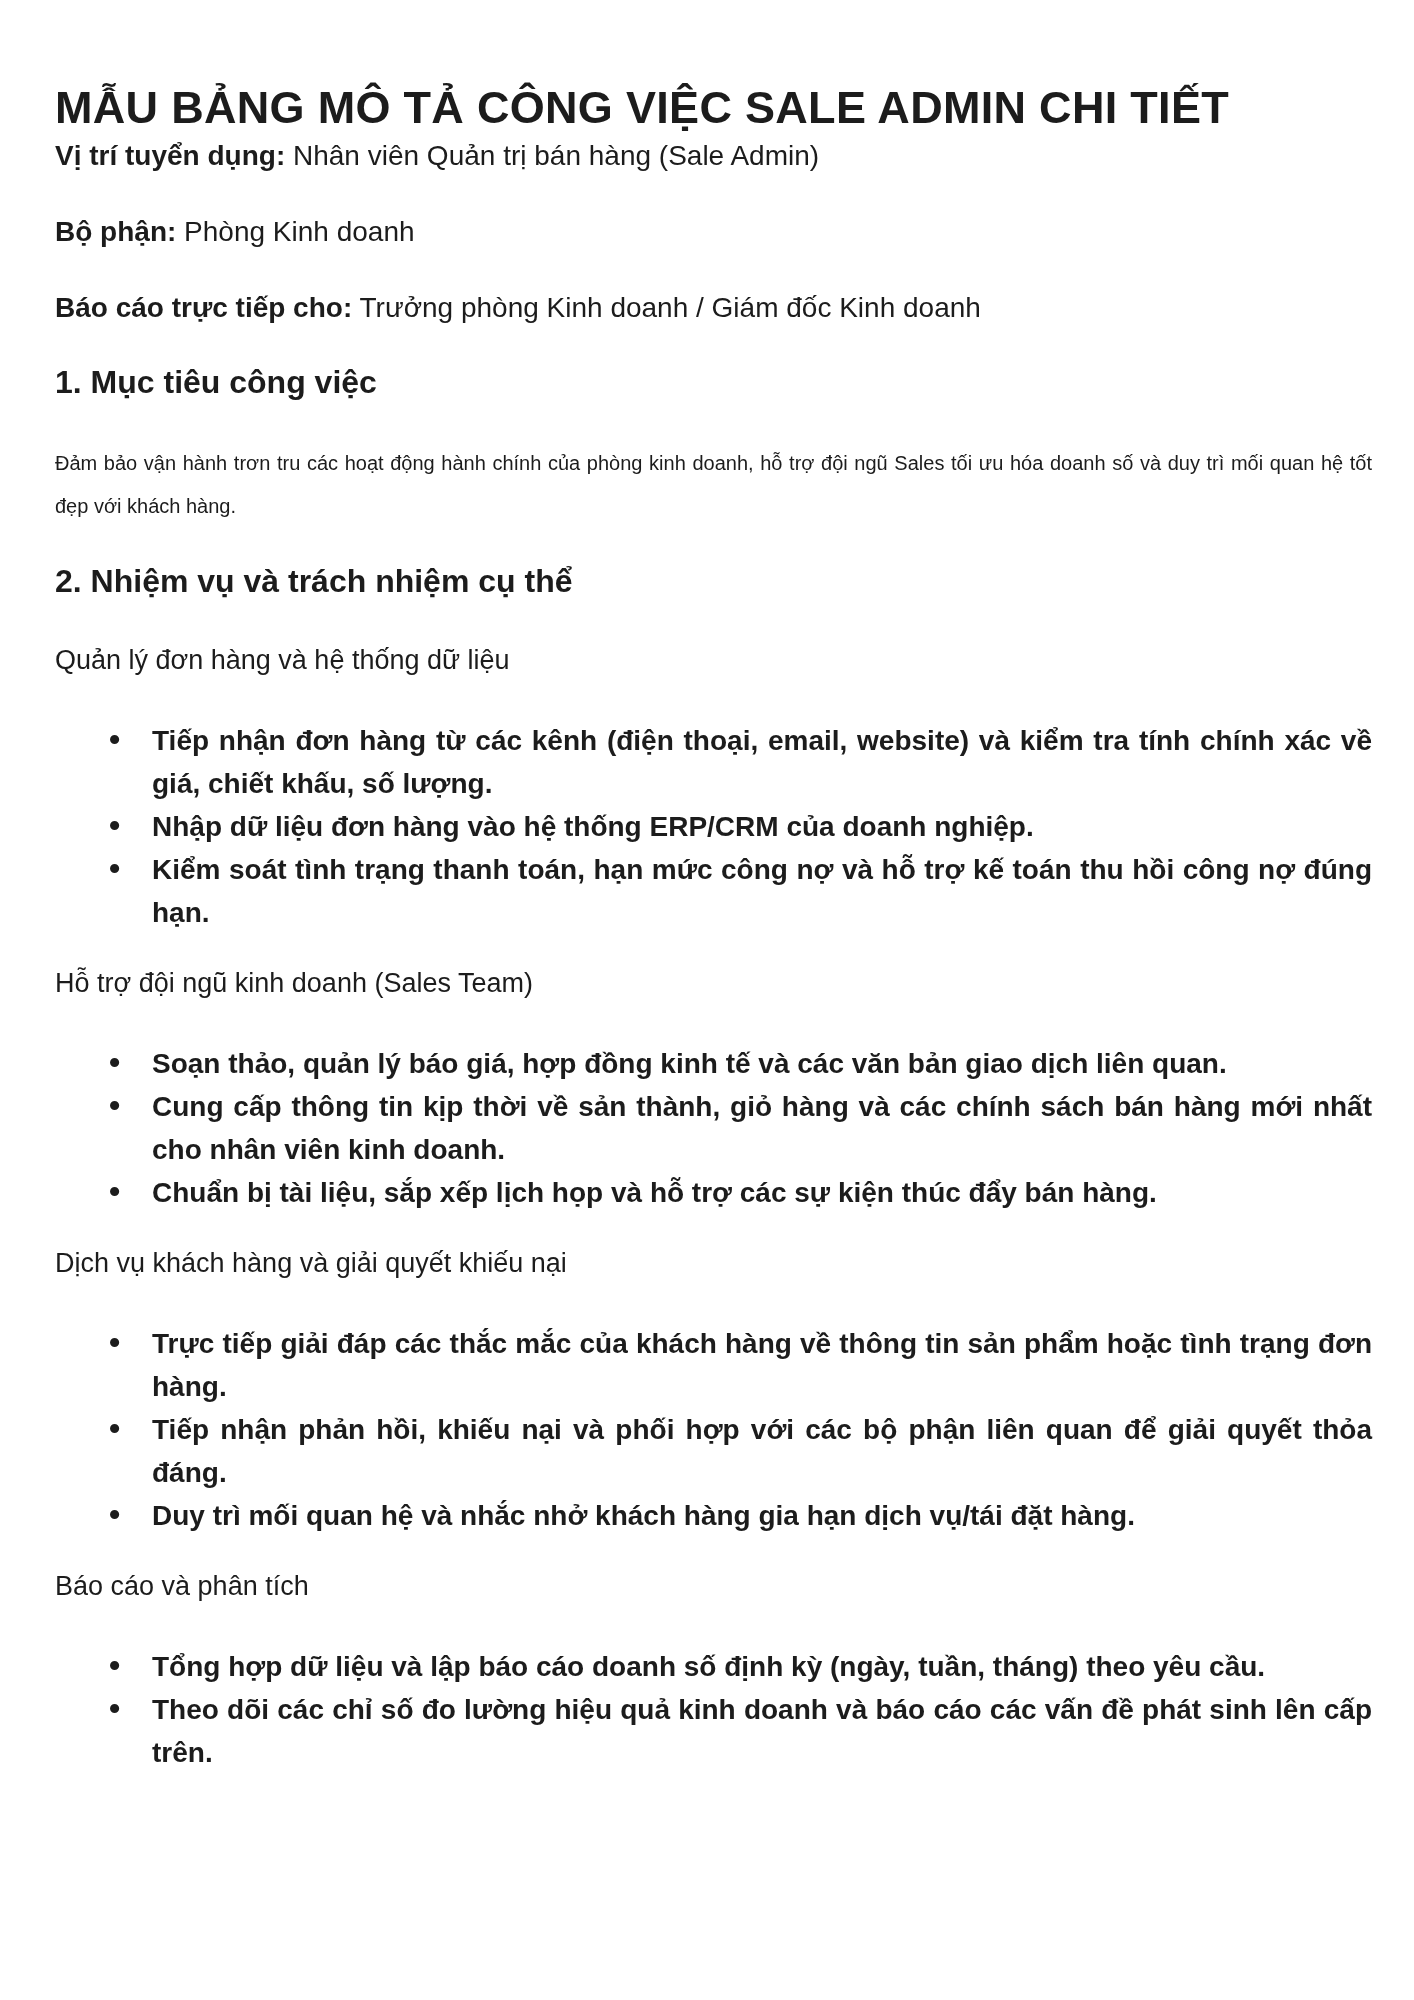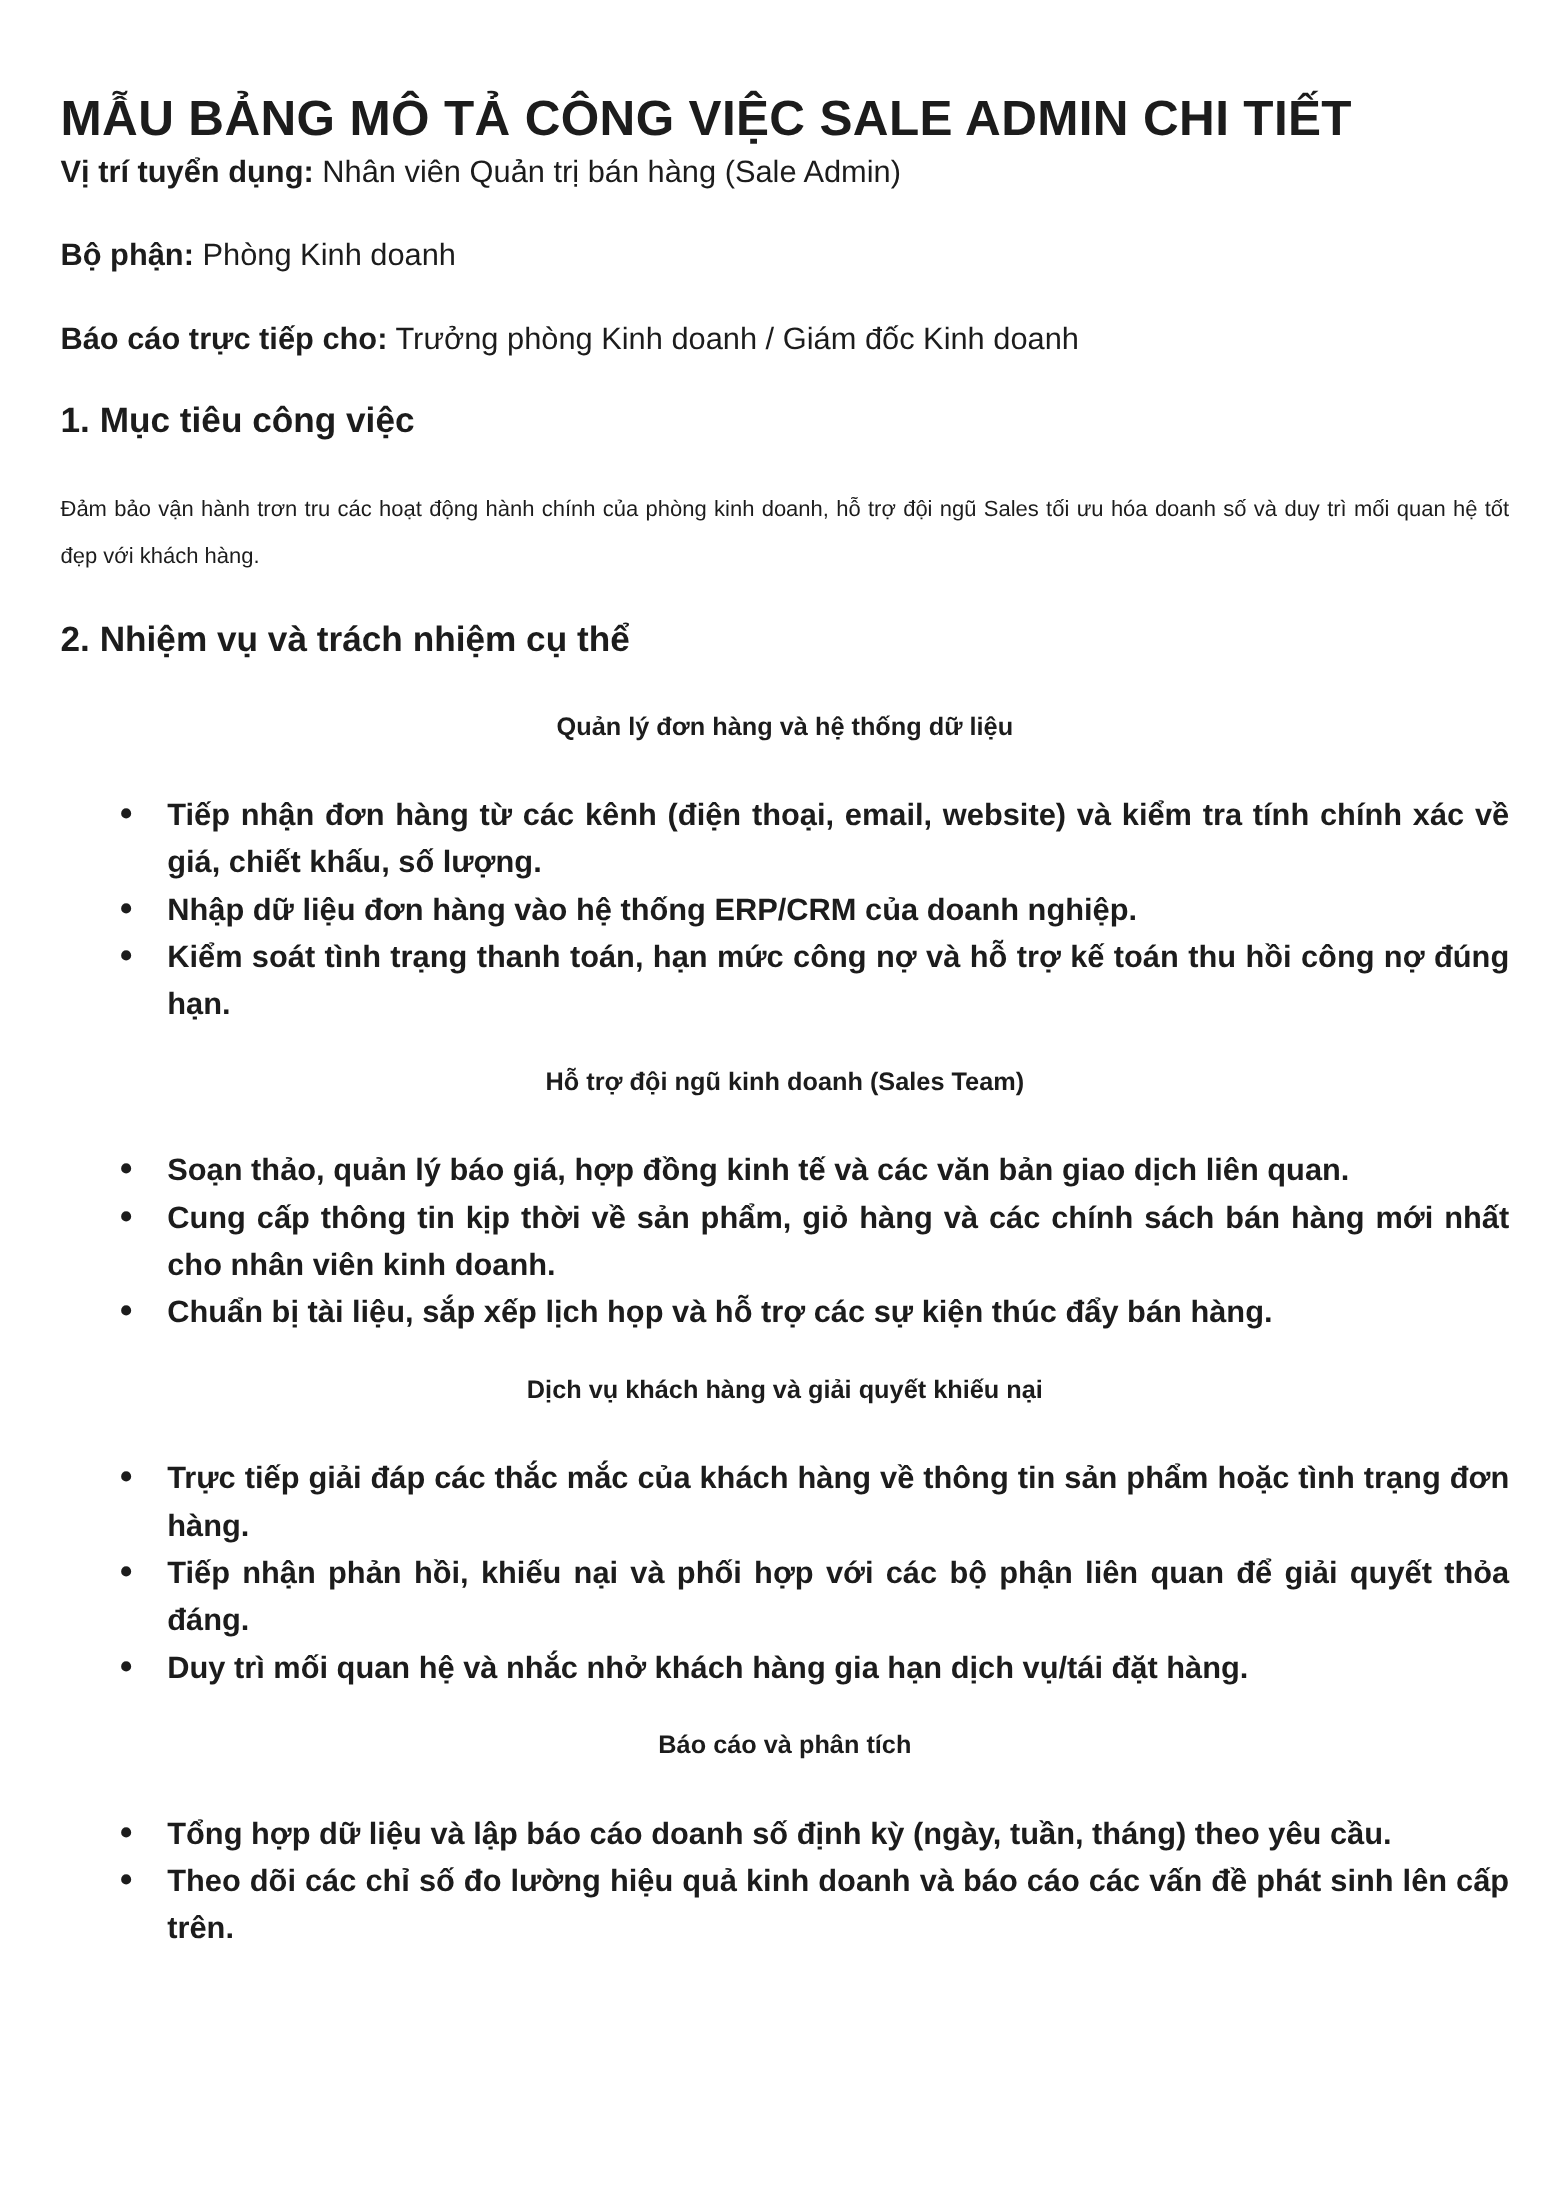--- a/index.html
+++ b/index.html
@@ -36,25 +36,24 @@
     line-height: 40px;
     margin: 14px 0 40px 0;
   }
   .para {
     font-size: 20px;
     line-height: 43px;
     text-align: justify;
     margin-bottom: 33px;
   }
   .h-sub {
-    font-size: 23px;
-    font-weight: 700;
+    font-size: 27px;
+    font-weight: 400;
     line-height: 38px;
     margin: 30px 0 40px 0;
-    text-align: center;
   }
   ul.bullets {
     list-style: none;
     margin: 0 0 28px 0;
     padding: 0;
     font-weight: bold;
   }
   ul.bullets li {
     position: relative;
     font-size: 28px;
@@ -101,21 +100,21 @@
   <h3 class="h-sub">Quản lý đơn hàng và hệ thống dữ liệu</h3>
   <ul class="bullets">
     <li>Tiếp nhận đơn hàng từ các kênh (điện thoại, email, website) và kiểm tra tính chính xác về giá, chiết khấu, số lượng.</li>
     <li>Nhập dữ liệu đơn hàng vào hệ thống ERP/CRM của doanh nghiệp.</li>
     <li>Kiểm soát tình trạng thanh toán, hạn mức công nợ và hỗ trợ kế toán thu hồi công nợ đúng hạn.</li>
   </ul>
 
   <h3 class="h-sub">Hỗ trợ đội ngũ kinh doanh (Sales Team)</h3>
   <ul class="bullets">
     <li>Soạn thảo, quản lý báo giá, hợp đồng kinh tế và các văn bản giao dịch liên quan.</li>
-    <li>Cung cấp thông tin kịp thời về sản phẩm, giỏ hàng và các chính sách bán hàng mới nhất cho nhân viên kinh doanh.</li>
+    <li>Cung cấp thông tin kịp thời về sản thành, giỏ hàng và các chính sách bán hàng mới nhất cho nhân viên kinh doanh.</li>
     <li>Chuẩn bị tài liệu, sắp xếp lịch họp và hỗ trợ các sự kiện thúc đẩy bán hàng.</li>
   </ul>
 
   <h3 class="h-sub">Dịch vụ khách hàng và giải quyết khiếu nại</h3>
   <ul class="bullets">
     <li>Trực tiếp giải đáp các thắc mắc của khách hàng về thông tin sản phẩm hoặc tình trạng đơn hàng.</li>
     <li>Tiếp nhận phản hồi, khiếu nại và phối hợp với các bộ phận liên quan để giải quyết thỏa đáng.</li>
     <li>Duy trì mối quan hệ và nhắc nhở khách hàng gia hạn dịch vụ/tái đặt hàng.</li>
   </ul>
 

